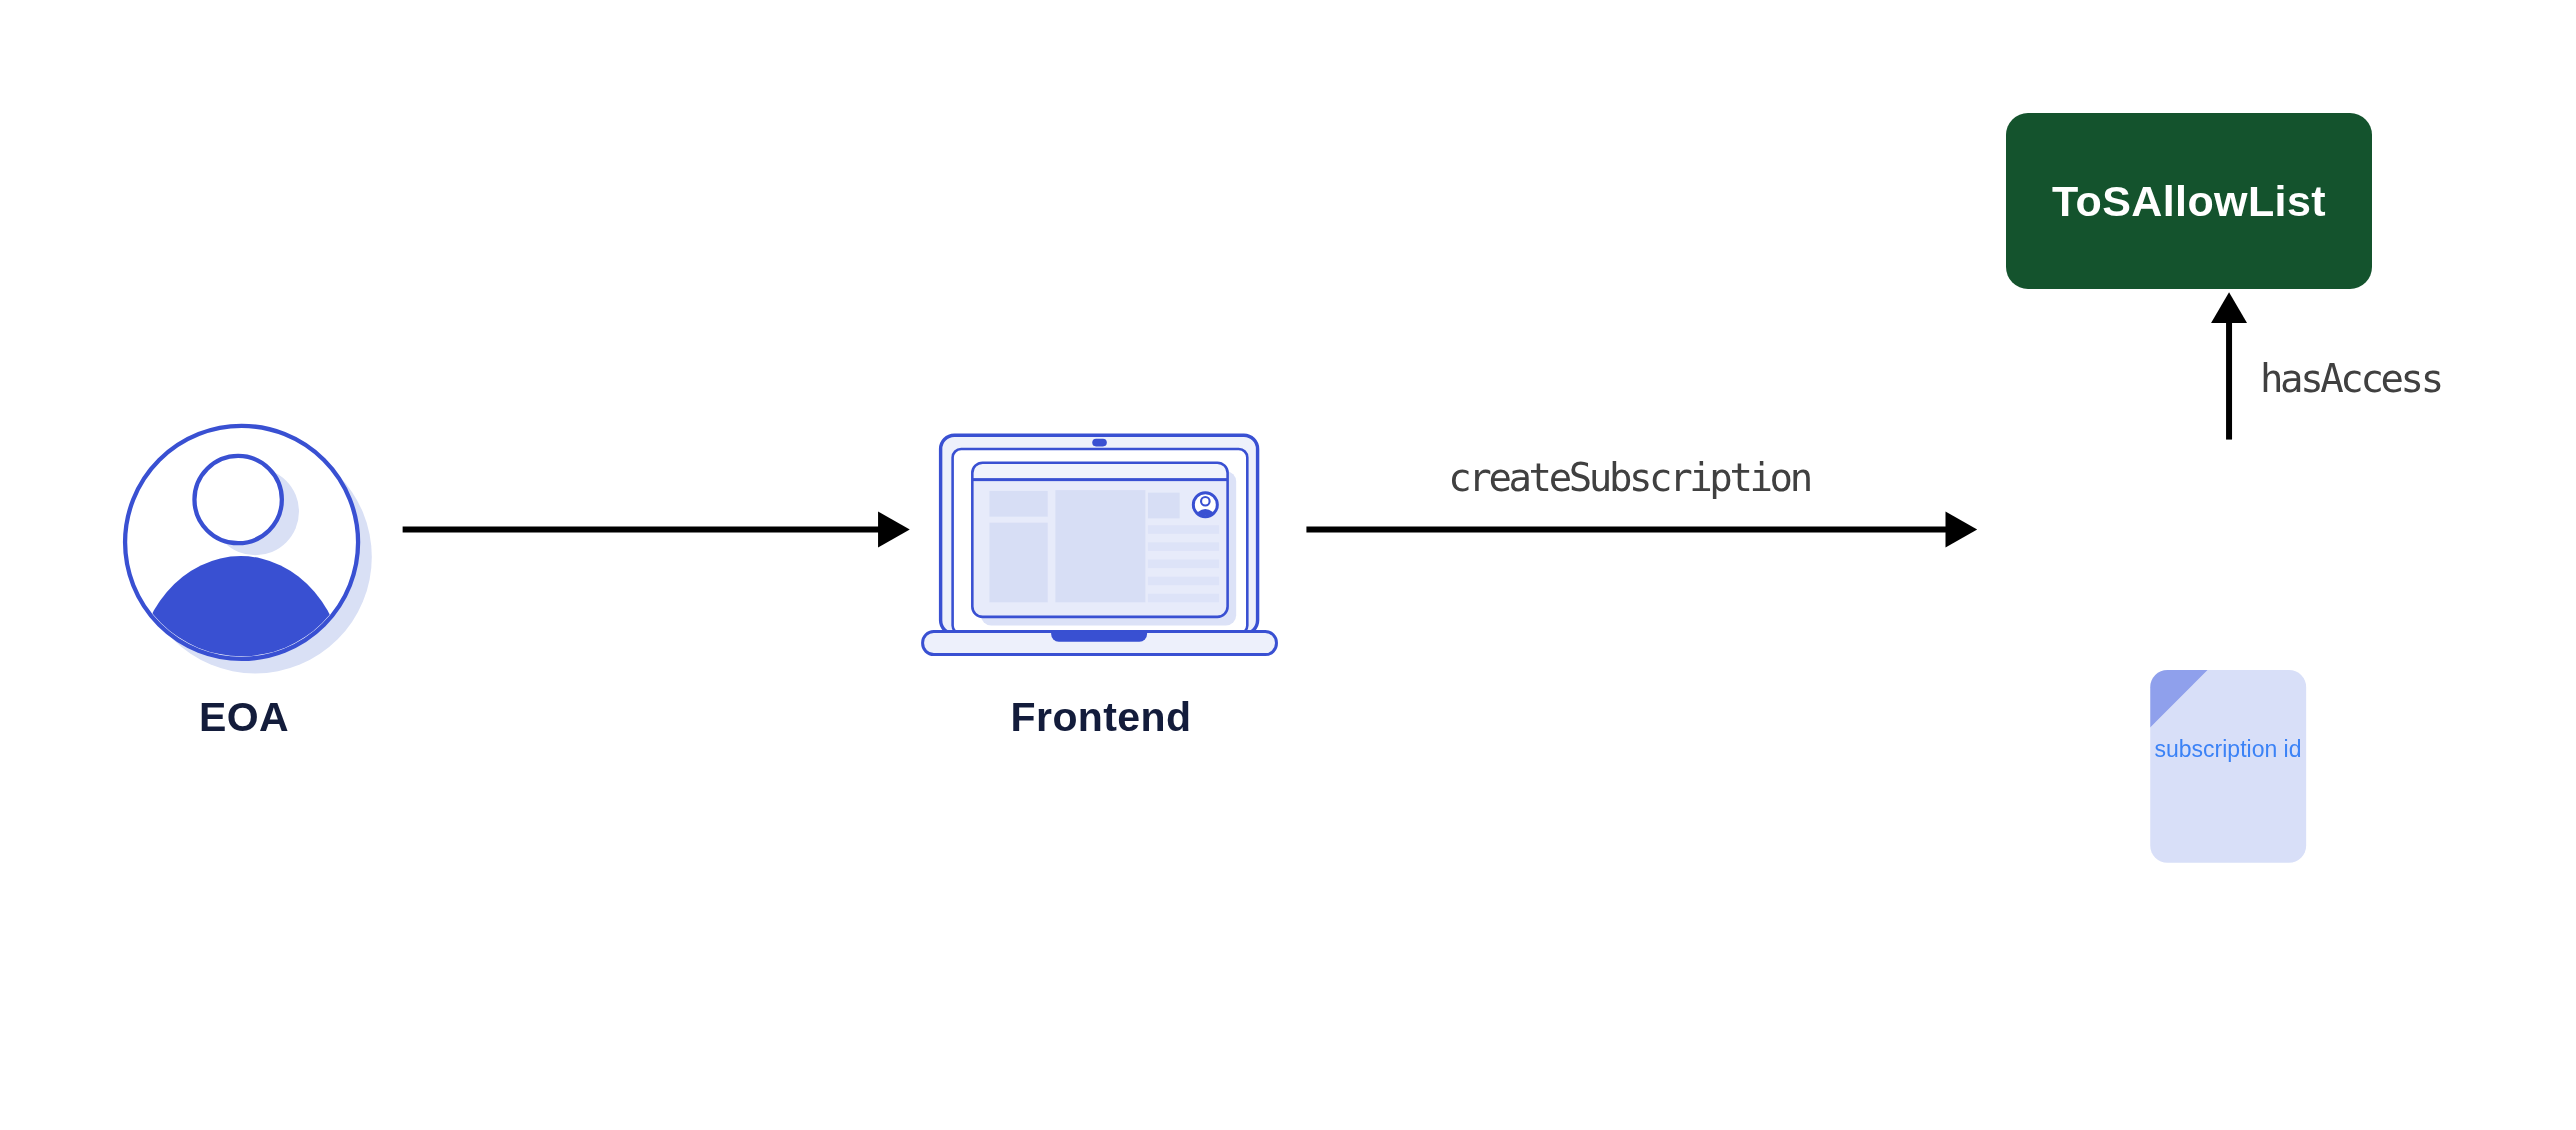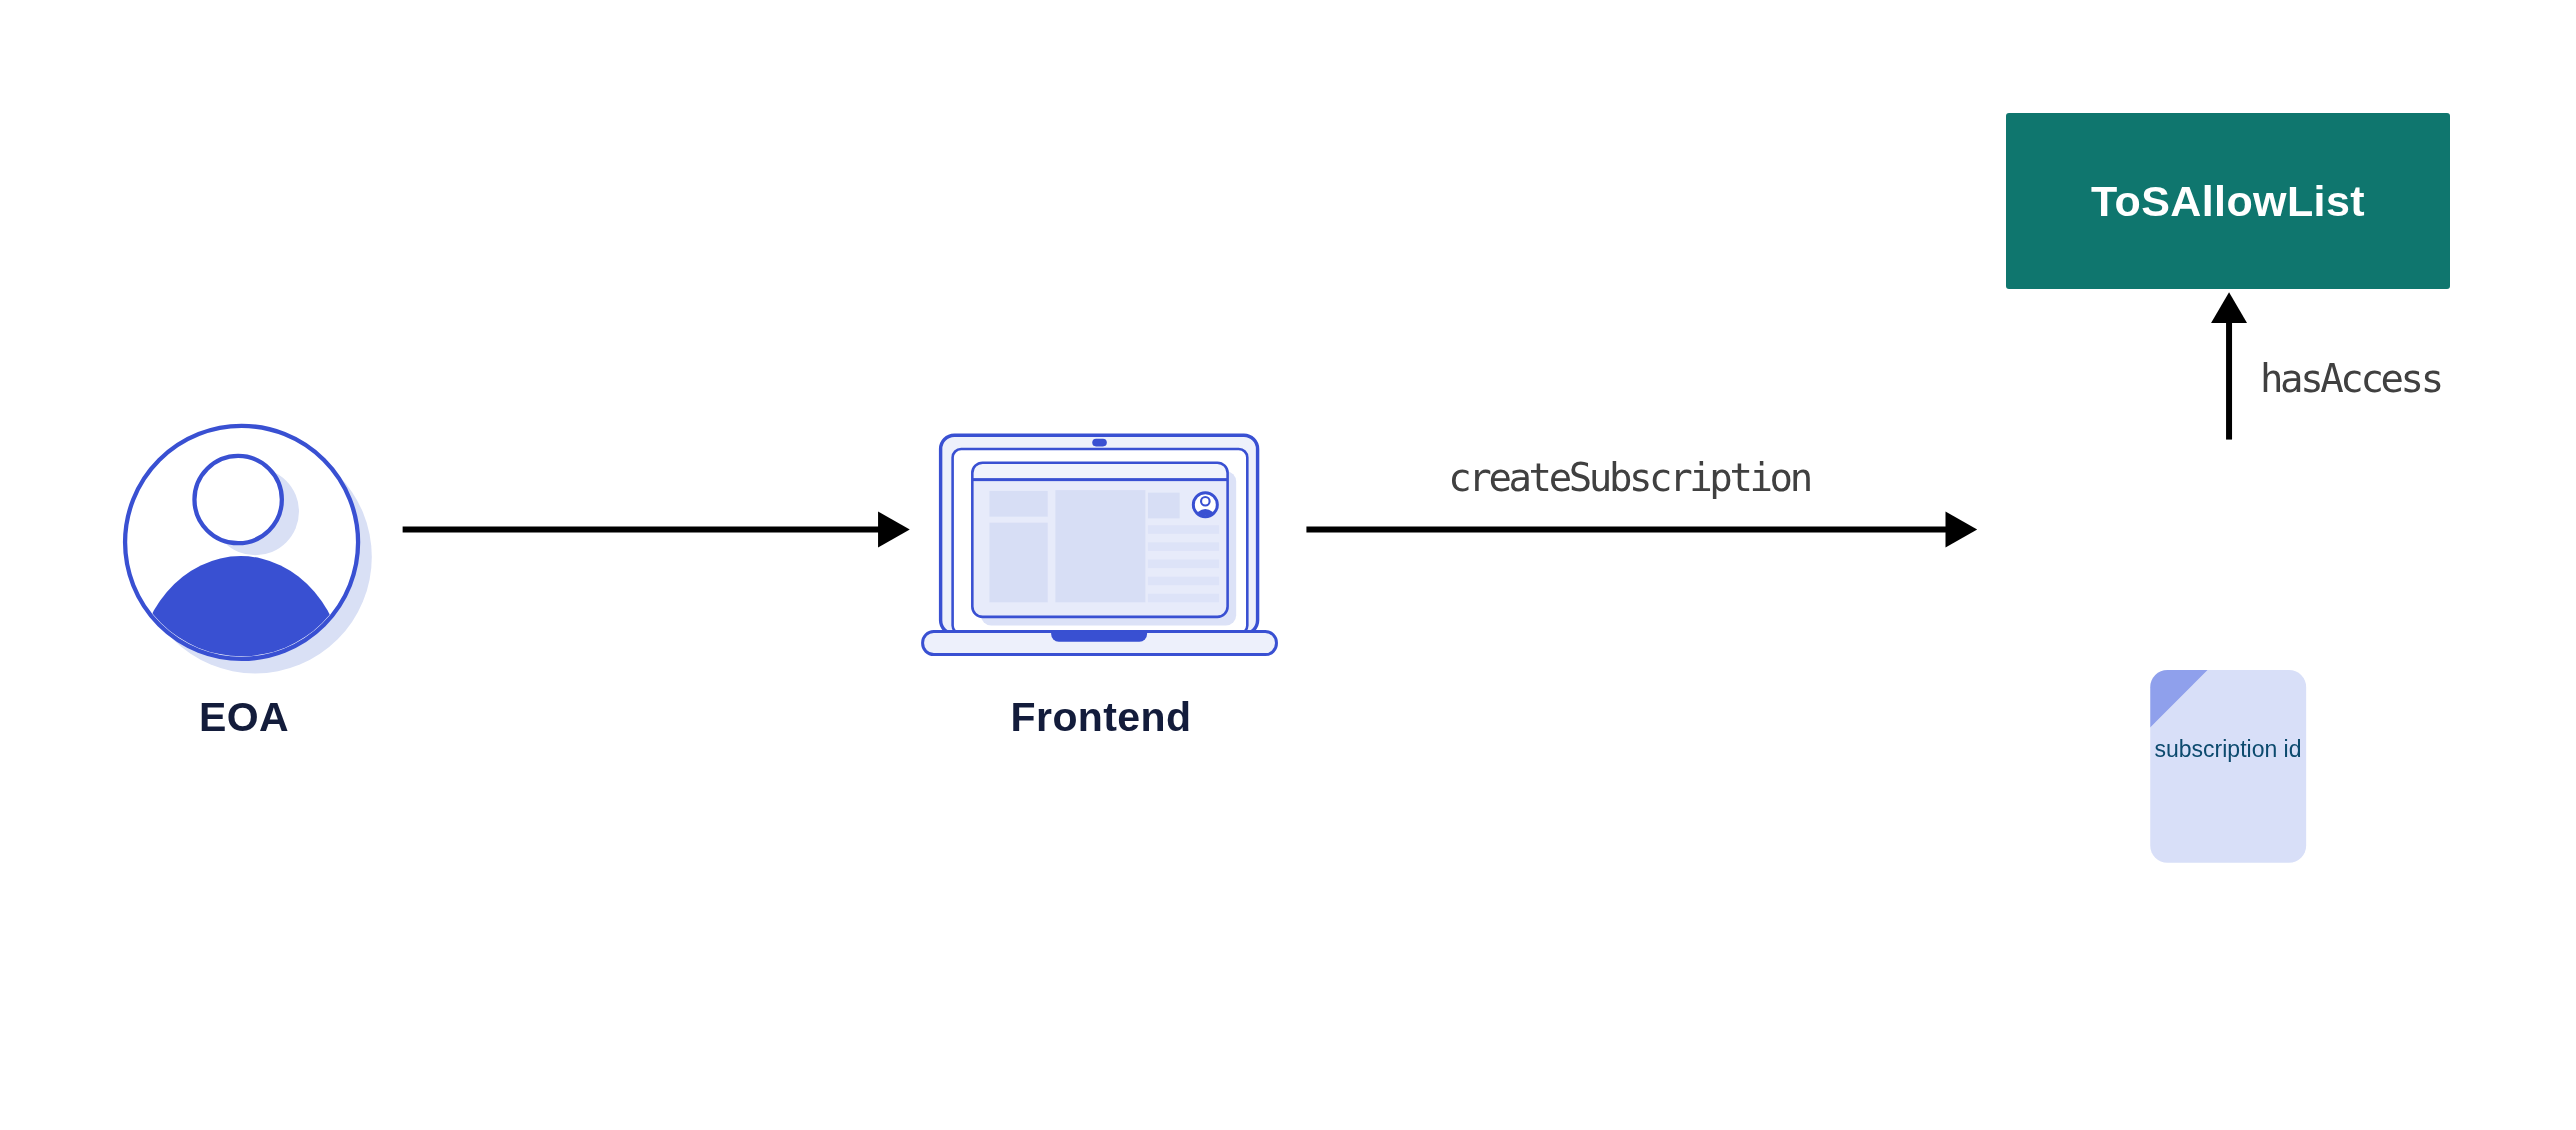--- a/index.html
+++ b/index.html
@@ -26,23 +26,23 @@
     transform: translateX(-50%);
     font-weight: bold;
     font-size: 41px;
     color: #131c3b;
     white-space: nowrap;
     letter-spacing: 0.4px;
   }
   .node-box {
     position: absolute;
     left: 2006px;
-    width: 444px;
-    background: #0f766e;
-    border-radius: 3px;
+    width: 366px;
+    background: #14532d;
+    border-radius: 22px;
     display: flex;
     align-items: center;
     justify-content: center;
   }
   .node-box .box-label {
     color: #ffffff;
     font-weight: bold;
     font-size: 43px;
     letter-spacing: 0.4px;
     white-space: nowrap;
@@ -68,21 +68,21 @@
   }
   .doc-text {
     position: absolute;
     left: 2228px;
     top: 735px;
     width: 163px;
     transform: translateX(-50%);
     text-align: center;
     font-size: 23px;
     line-height: 28px;
-    color: #0c4a6e;
+    color: #3b82f6;
   }
   .doc-caption {
     position: absolute;
     left: 2228px;
     top: 889px;
     width: 240px;
     transform: translateX(-50%);
     text-align: center;
     font-size: 38px;
     line-height: 40px;

